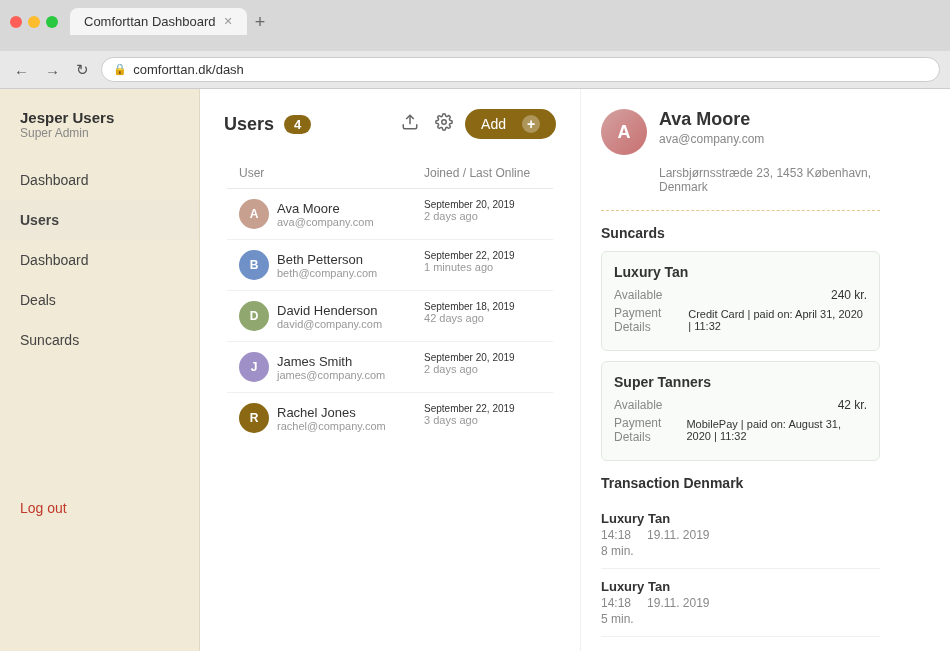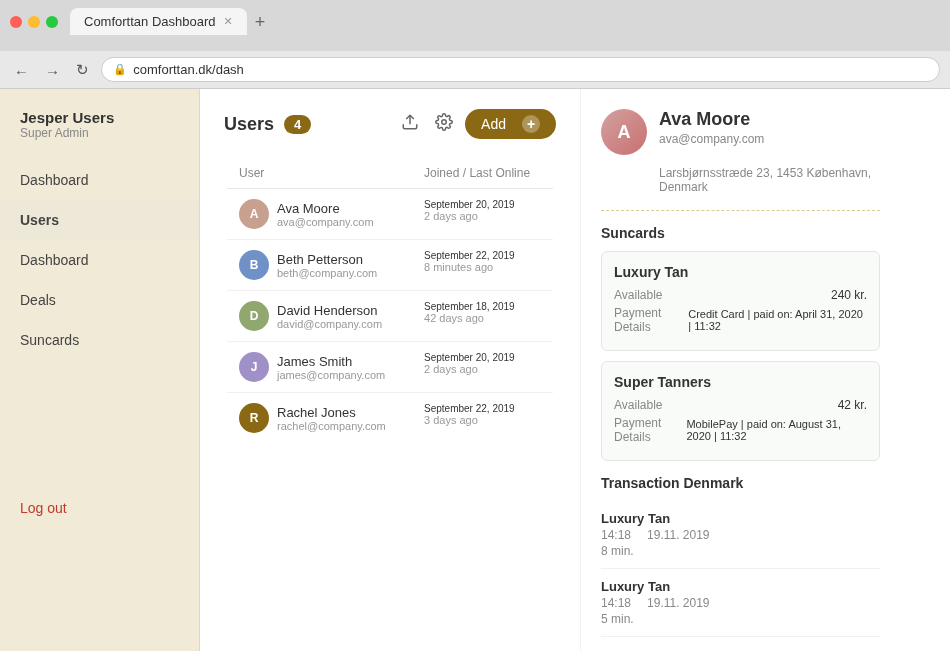--- a/index.html
+++ b/index.html
@@ -500,21 +500,21 @@
       <div class="user-row-info">
         <div class="user-avatar avatar-beth">B</div>
         <div>
           <div class="user-name">Beth Petterson</div>
           <div class="user-email">beth@company.com</div>
         </div>
       </div>
     </td>
     <td>
       <div class="join-date">September 22, 2019</div>
-      <div class="join-ago">8 minutes ago</div>
+      <div class="join-ago">1 minutes ago</div>
     </td>
   </tr>
             <tr>
     <td>
       <div class="user-row-info">
         <div class="user-avatar avatar-david">D</div>
         <div>
           <div class="user-name">David Henderson</div>
           <div class="user-email">david@company.com</div>
         </div>

